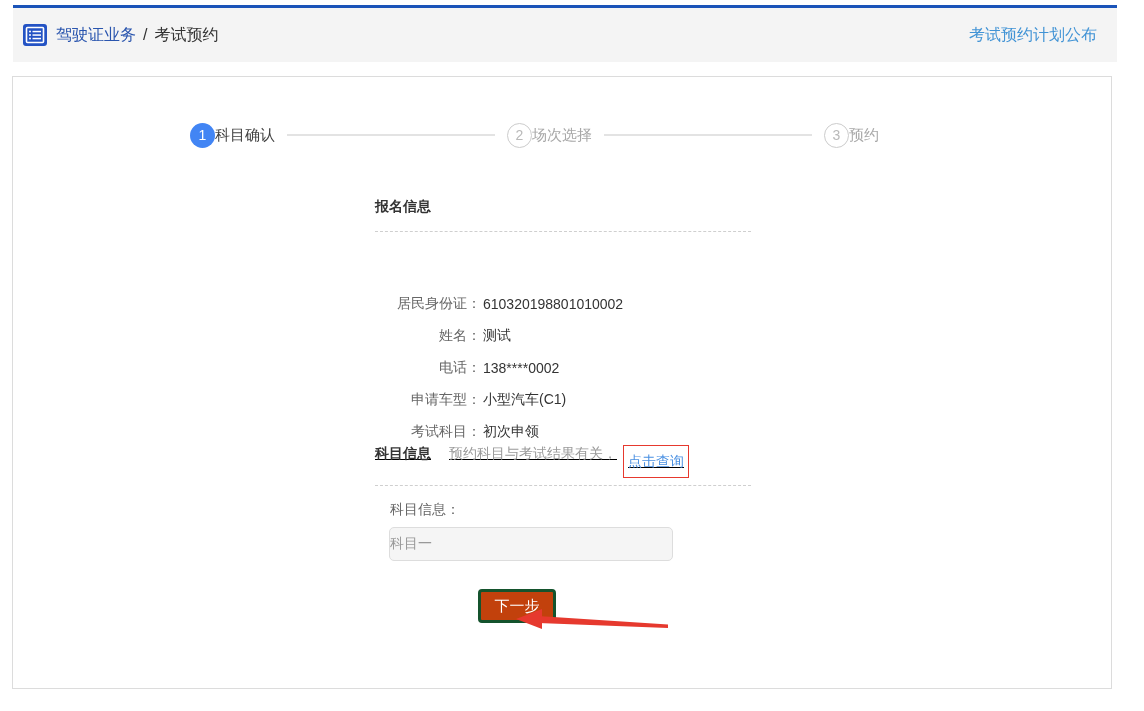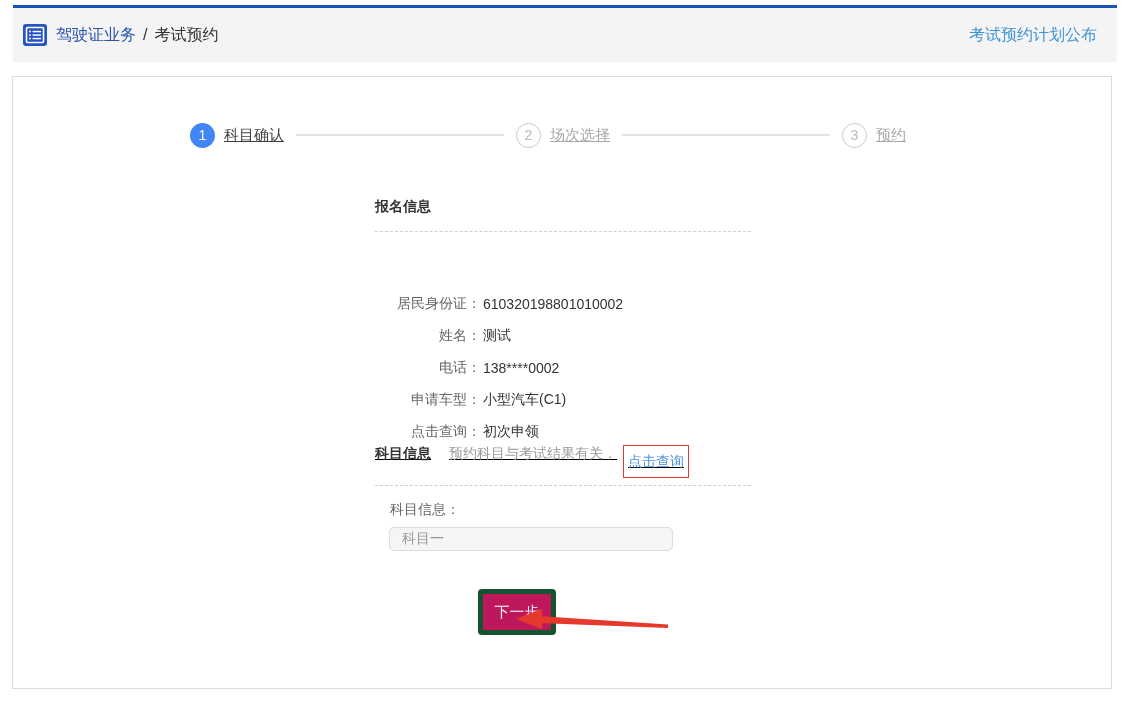--- a/index.html
+++ b/index.html
@@ -39,21 +39,21 @@
     display: flex; align-items: center; height: 26px;
   }
   .step { display: flex; align-items: center; }
   .step-circle {
     width: 25px; height: 25px; border-radius: 50%;
     display: flex; align-items: center; justify-content: center;
     font-size: 14px;
   }
   .step.active .step-circle { background: #4285f4; color: #fff; border: none; }
   .step.upcoming .step-circle { background: #fff; color: #b9b9b9; border: 1px solid #cccccc; }
-  .step-label { margin-left: 9px; font-size: 15px; text-decoration: underline; }
+  .step-label { font-size: 15px; }
   .step.active .step-label { color: #3f3f3f; }
   .step.upcoming .step-label { color: #a8a8a8; }
   .step-line {
     width: 208px; height: 2px; background: #e3e3e3; margin: 0 12px;
   }
 
   
   .section-title { font-size: 14px; font-weight: bold; color: #333; }
   .reg-title { position: absolute; left: 375px; top: 198px; }
   .dashed-divider {
@@ -74,30 +74,30 @@
   }
   .subject-note { margin-left: 18px; color: #9a9a9a; font-size: 14px; white-space: nowrap; }
   .query-box {
     margin-left: 6px; border: 1px solid #e6392e;
     padding: 6px 4px; display: inline-flex; align-items: center;
   }
   .query-link { color: #4a90e2; font-size: 14px; text-decoration: none; cursor: pointer; white-space: nowrap; }
 
   .exam-label { position: absolute; left: 390px; top: 501px; font-size: 14px; color: #666; }
   .exam-input {
-    position: absolute; left: 389px; top: 527px; width: 284px; height: 24px;
+    position: absolute; left: 389px; top: 527px; width: 284px; height: 34px;
     background: #f5f5f5; border: 1px solid #dddddd; border-radius: 5px;
-    color: #999; font-size: 14px; padding: 0 12px;
+    color: #999; font-size: 14px; padding: 0 0;
     font-family: "Liberation Sans", "DejaVu Sans", sans-serif;
   }
 
   
   .next-btn {
-    position: absolute; left: 478px; top: 589px; width: 78px; height: 46px;
-    background: #be185d; border: 5px solid #14532d; border-radius: 4px;
+    position: absolute; left: 478px; top: 589px; width: 78px; height: 34px;
+    background: #c2410c; border: 3px solid #14532d; border-radius: 4px;
     color: #ffffff; font-size: 15px; cursor: pointer;
     font-family: "Liberation Sans", "DejaVu Sans", sans-serif;
   }
 
   
   .arrow-svg { position: absolute; left: 505px; top: 603px; width: 170px; height: 35px; pointer-events: none; }
 </style>
 </head>
 <body>
 
@@ -157,21 +157,21 @@
     </div>
     <div class="field-row">
       <span class="field-label">电话：</span>
       <span class="field-value">138****0002</span>
     </div>
     <div class="field-row">
       <span class="field-label">申请车型：</span>
       <span class="field-value">小型汽车(C1)</span>
     </div>
     <div class="field-row">
-      <span class="field-label">点击查询：</span>
+      <span class="field-label">考试科目：</span>
       <span class="field-value">初次申领</span>
     </div>
   </div>
 
   <div class="subject-row">
     <span class="section-title">科目信息</span>
     <span class="subject-note">预约科目与考试结果有关，</span>
     <span class="query-box">
       <a class="query-link" href="#">点击查询</a>
     </span>

